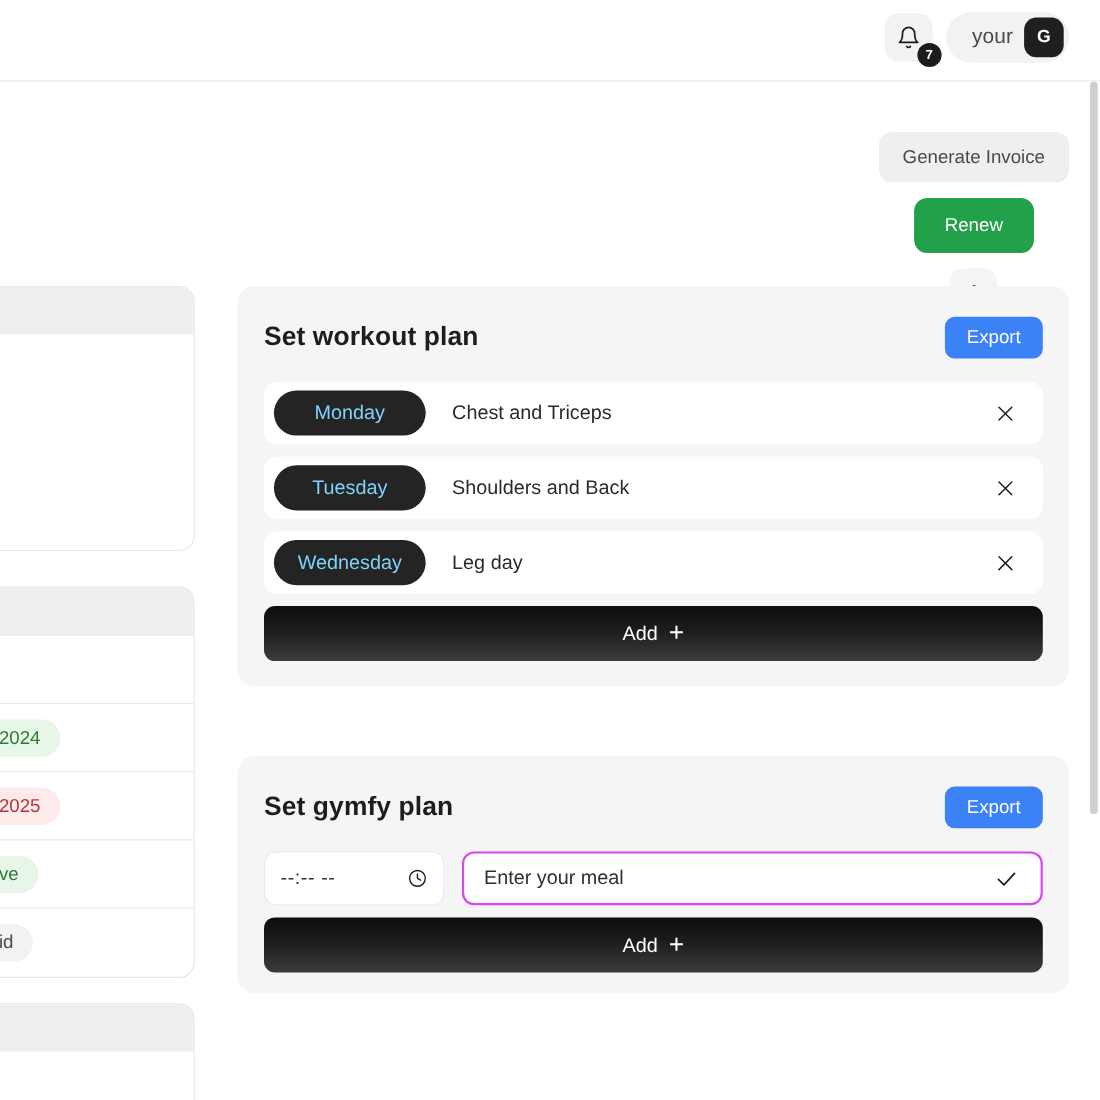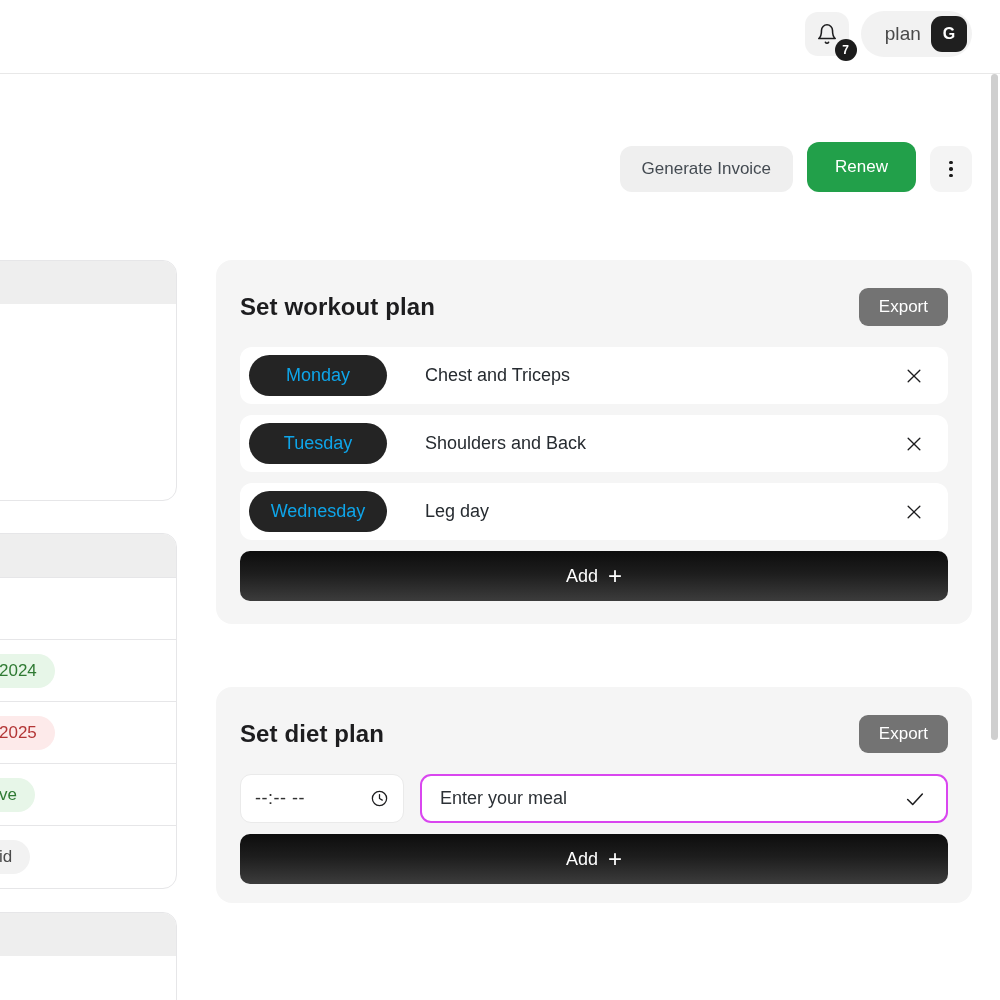--- a/index.html
+++ b/index.html
@@ -84,24 +84,25 @@
     align-items: center;
     justify-content: center;
     color: #ffffff;
     font-size: 16px;
     font-weight: 700;
   }
 
   
   .action-row {
     position: absolute;
-    right: 28px; top: 142px;
-    display: flex;
-    align-items: flex-end;
+    right: 28px; top: 120px;
+    display: flex;
+    align-items: center;
     gap: 14px;
+    flex-direction: column;
   }
   .btn-secondary {
     height: 46px;
     padding: 0 22px;
     border: none;
     border-radius: 12px;
     background: #efefef;
     color: #444b52;
     font-family: inherit;
     font-size: 17px;
@@ -192,21 +193,21 @@
   .panel-title {
     font-size: 24px;
     color: #1d1d1f;
     letter-spacing: .1px;
   }
   .btn-export {
     height: 38px;
     padding: 0 20px;
     border: none;
     border-radius: 9px;
-    background: #737373;
+    background: #3b82f6;
     color: #ffffff;
     font-family: inherit;
     font-size: 17px;
     cursor: pointer;
   }
 
   .plan-list {
     padding: 21px 24px 0 24px;
     display: flex;
     flex-direction: column;
@@ -219,29 +220,29 @@
     display: flex;
     align-items: center;
     padding: 0 22px 0 9px;
   }
   .day-chip {
     height: 41px;
     min-width: 138px;
     padding: 0 18px;
     border-radius: 21px;
     background: #242424;
-    color: #0ea5e9;
+    color: #7dd3fc;
     font-size: 18px;
     display: flex;
     align-items: center;
     justify-content: center;
     white-space: nowrap;
   }
   .plan-text {
-    margin-left: 38px;
+    margin-left: 24px;
     flex: 1;
     font-size: 18px;
     color: #262b30;
   }
   .x-btn {
     width: 24px; height: 24px;
     background: none;
     border: none;
     cursor: pointer;
     padding: 0;
@@ -344,21 +345,21 @@
 
       <div class="bell-wrap">
         <svg width="22" height="22" viewBox="0 0 24 24" fill="none" stroke="#1d1d1f" stroke-width="1.7" stroke-linecap="round" stroke-linejoin="round">
           <path d="M18 8A6 6 0 0 0 6 8c0 7-3 9-3 9h18s-3-2-3-9"></path>
           <path d="M13.73 21a2 2 0 0 1-3.46 0"></path>
         </svg>
         <span class="bell-badge">7</span>
       </div>
 
       <div class="user-pill">
-        <span class="user-name">plan</span>
+        <span class="user-name">your</span>
         <span class="avatar">G</span>
       </div>
 
     </div>
   </div>
 
   <div class="action-row">
     <button class="btn-secondary">Generate Invoice</button>
     <button class="btn-primary">Renew</button>
     <button class="btn-kebab">
@@ -437,21 +438,21 @@
     </div>
 
     <button class="btn-add">
       <span>Add</span>
       <span class="plus-glyph">+</span>
     </button>
   </section>
 
   <section class="panel" id="diet-panel">
     <div class="panel-head">
-      <h2 class="panel-title">Set diet plan</h2>
+      <h2 class="panel-title">Set gymfy plan</h2>
       <button class="btn-export">Export</button>
     </div>
 
     <div class="diet-inputs">
 
       <div class="time-field">
         <span class="time-placeholder">--:-- --</span>
         <svg width="19" height="19" viewBox="0 0 24 24" fill="none" stroke="#1d1d1f" stroke-width="1.6" stroke-linecap="round" stroke-linejoin="round">
           <circle cx="12" cy="12" r="9"></circle>
           <polyline points="12 7 12 12 15.5 14"></polyline>

